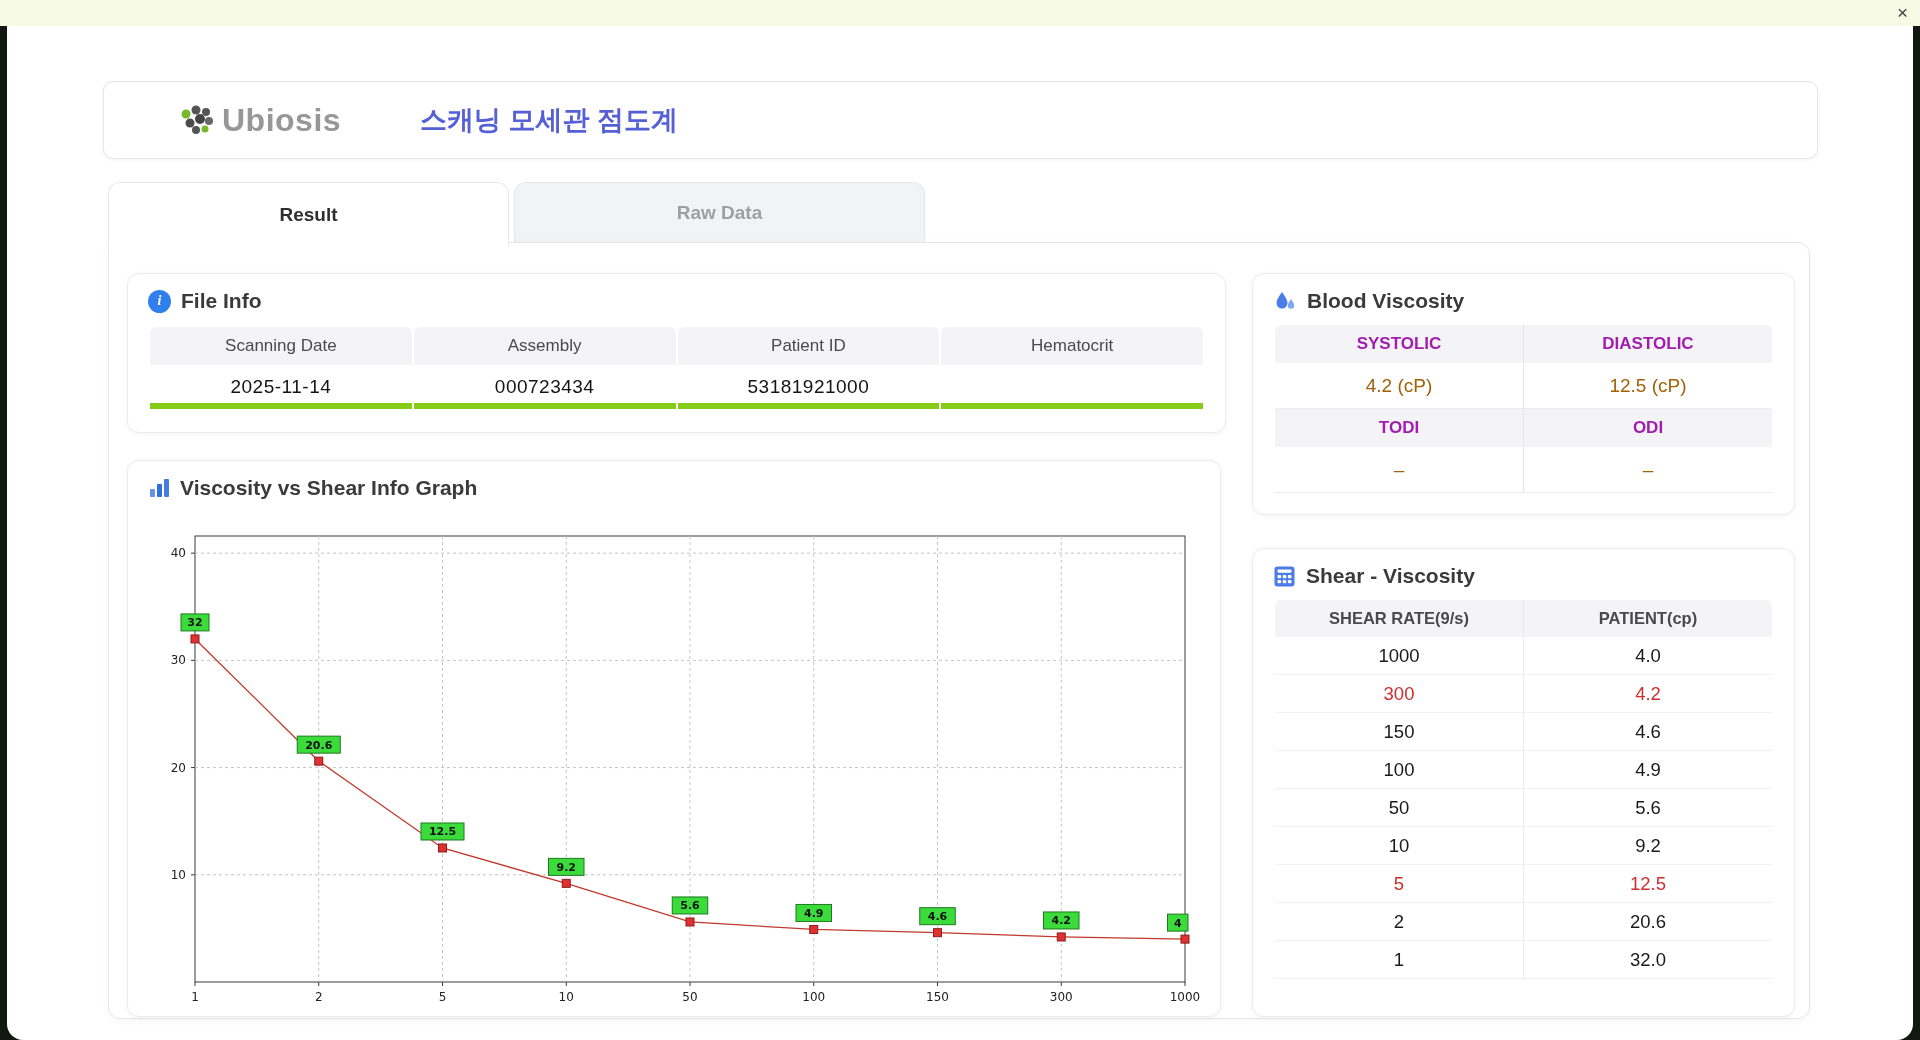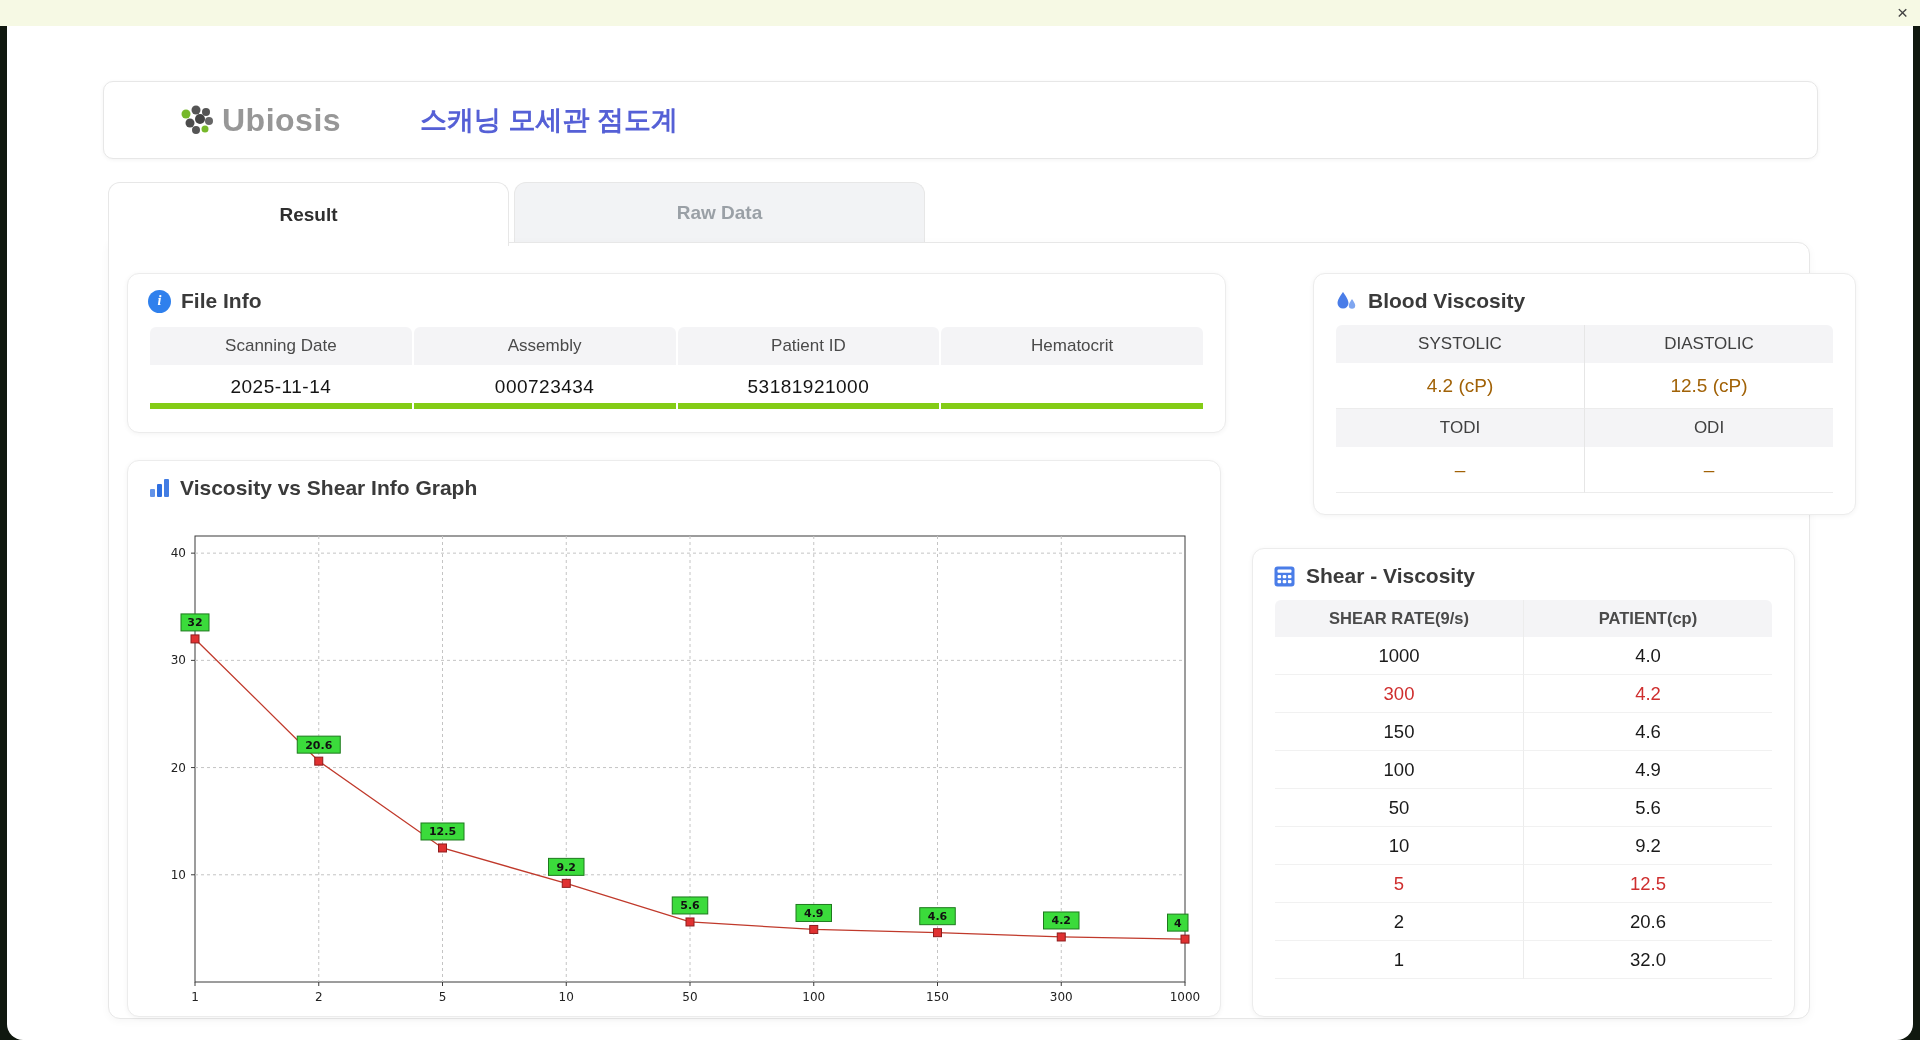--- a/index.html
+++ b/index.html
@@ -41,25 +41,25 @@
   .card-fileinfo{left:18px;top:30px;width:1099px;height:160px}
   .fi-cols{display:flex;gap:2px;padding:4px 22px 0}
   .fi-col{flex:1}
   .fi-label{height:38px;line-height:38px;text-align:center;background:var(--header-gray);border-radius:6px 6px 0 0;font-size:17px;color:#4a4a4a}
   .fi-value{height:44px;line-height:44px;text-align:center;font-size:19px;color:#141414;border-bottom:6px solid #84cc16;letter-spacing:.5px}
 
   .card-graph{left:18px;top:217px;width:1094px;height:557px}
   #chart-svg{position:absolute;left:0;top:0;z-index:1}
   #chart-svg text{font-family:"DejaVu Sans","Liberation Sans",sans-serif}
 
-  .card-blood{left:1204px;top:30px;width:543px;height:242px}
+  .card-blood{left:1143px;top:30px;width:543px;height:242px}
   .bv-table{margin:2px 22px 0}
   .bv-row{display:flex}
   .bv-cell{flex:1;text-align:center}
-  .bv-row-head .bv-cell{background:var(--header-gray);height:38px;line-height:38px;font-size:17px;color:#404040;font-weight:400}
+  .bv-row-head .bv-cell{background:var(--header-gray);height:38px;line-height:38px;font-size:17px;color:#a21caf;font-weight:700}
   .bv-row-head:first-child .bv-cell:first-child{border-radius:6px 0 0 0}
   .bv-row-head:first-child .bv-cell:last-child{border-radius:0 6px 0 0}
   .bv-row-val .bv-cell{height:46px;line-height:46px;font-size:19px;color:#a16207;border-bottom:1px solid #ececec}
   .bv-cell + .bv-cell{border-left:1px solid #e6e6e6}
 
   .card-shear{left:1143px;top:305px;width:543px;height:469px}
   .sv-table{margin:2px 22px 0}
   .sv-row{display:flex}
   .sv-cell{flex:1;text-align:center}
   .sv-row-head .sv-cell{background:var(--header-gray);height:37px;line-height:37px;font-size:16.5px;color:#4a4a4a;font-weight:600}

